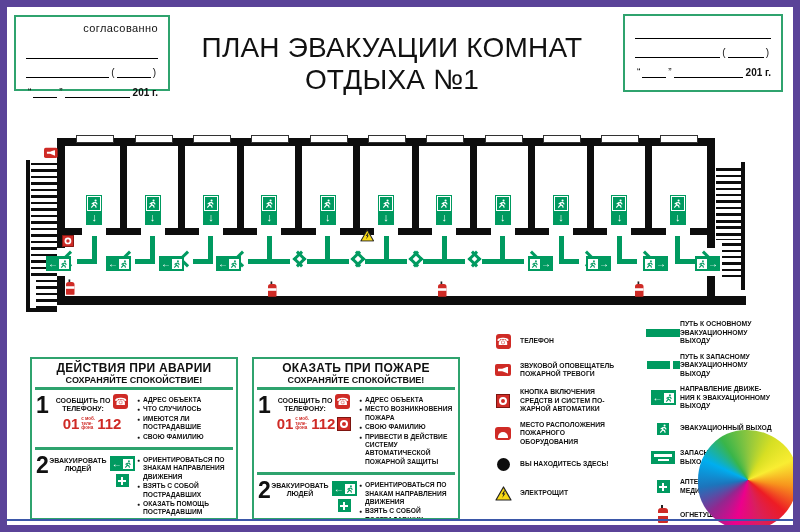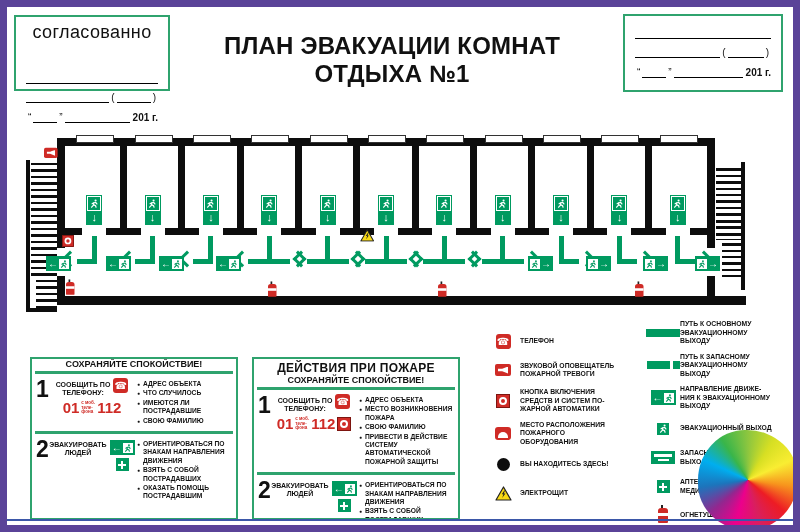--- a/index.html
+++ b/index.html
@@ -4,28 +4,28 @@
 <style>
   html,body{margin:0;padding:0;background:#888;}
   .page{position:relative;width:800px;height:532px;background:#fff;overflow:hidden;
         font-family:"Liberation Sans",sans-serif;color:#111;}
   .frame{position:absolute;inset:0;border:7px solid #5a4398;pointer-events:none;z-index:60;}
   .blue-line{position:absolute;left:7px;right:7px;bottom:11px;height:2px;background:#3b57a8;z-index:55;}
 
   
   .stamp{position:absolute;border:2px solid #2fa36e;background:#fff;padding:5px 10px 6px;box-sizing:border-box;
          display:flex;flex-direction:column;}
-  .stamp-title{text-align:center;font-size:18px;letter-spacing:.4px;margin-bottom:23px;}
+  .stamp-title{text-align:right;font-size:11px;letter-spacing:.4px;margin-bottom:7px;}
   .srow{display:flex;align-items:flex-end;font-size:10px;margin-top:9px;}
   .ln{border-bottom:1.4px solid #000;height:8px;}
   .ln.grow{flex:1;}
   .ptxt{padding:0 2px;line-height:10px;}
   .year{font-weight:bold;white-space:nowrap;padding-left:3px;}
   .title{position:absolute;left:172px;top:32px;width:440px;text-align:center;
-         font-size:24px;font-weight:bold;letter-spacing:.2px;}
+         font-size:28px;font-weight:normal;letter-spacing:.2px;}
 
   
   #plan{position:absolute;inset:0;}
   .w{position:absolute;background:#0d0d0d;}
   .gap{position:absolute;background:#fff;}
   .hatch{position:absolute;background:repeating-linear-gradient(180deg,#0d0d0d 0 2.5px,#fff 2.5px 6.5px);}
   .win{position:absolute;height:6px;background:#fff;border:1px solid #333;}
   .roomsign{position:absolute;width:16px;background:#009a60;padding:1px;box-sizing:border-box;}
   .rs-run{height:13px;border:1px solid #fff;display:flex;align-items:center;justify-content:center;}
   .rs-arr{height:13px;color:#fff;font-weight:bold;font-size:11px;line-height:12px;text-align:center;}
@@ -451,20 +451,21 @@
       <div class="plan-ic" style="left: 268px; top: 284px;"><span class="ic ic-ext"></span></div>
       <div class="plan-ic" style="left: 438px; top: 284px;"><span class="ic ic-ext"></span></div>
       <div class="plan-ic" style="left: 635px; top: 284px;"><span class="ic ic-ext"></span></div>
       <div class="plan-ic" style="left: 360px; top: 229px;"><svg class="ic" width="17" height="15" viewBox="0 0 17 15">
           <path d="M8.5 1 L16 14 H1 Z" fill="#f8d914" stroke="#222" stroke-width="1.2" stroke-linejoin="round"></path>
           <path d="M9.3 4.5 L6.8 8.3 H8.4 L7.2 12 L10.4 7.6 H8.8 L10 4.5 Z" fill="#222"></path>
         </svg></div>
     </div>
 
   <div class="ibox" style="left:30px;top:357px;width:208px;height:163px;">
+    <div class="ibox-title">ДЕЙСТВИЯ ПРИ АВАРИИ</div>
     <div class="ibox-sub">СОХРАНЯЙТЕ СПОКОЙСТВИЕ!</div>
     <div class="rule"></div>
     <div>
         <div class="sec">
           <div class="num">1</div>
           <div class="mid">
             <div class="lr">
               <span class="lbl">СООБЩИТЬ ПО
 ТЕЛЕФОНУ:</span>
               <span class="ic ic-phone">☎</span>
@@ -531,21 +532,21 @@
             <div class="b">
               <span class="d">●</span>
               <span class="bt">ОКАЗАТЬ ПОМОЩЬ ПОСТРАДАВШИМ</span>
             </div>
           </div>
         </div>
       </div>
   </div>
 
   <div class="ibox" style="left:252px;top:357px;width:208px;height:163px;">
-    <div class="ibox-title">ДЕЙСТВИЯ ПРИ ПОЖАРЕ</div>
+    <div class="ibox-title">ОКАЗАТЬ ПРИ ПОЖАРЕ</div>
     <div class="ibox-sub">СОХРАНЯЙТЕ СПОКОЙСТВИЕ!</div>
     <div class="rule"></div>
     <div>
         <div class="sec">
           <div class="num">1</div>
           <div class="mid">
             <div class="lr">
               <span class="lbl">СООБЩИТЬ ПО
 ТЕЛЕФОНУ:</span>
               <span class="ic ic-phone">☎</span>

